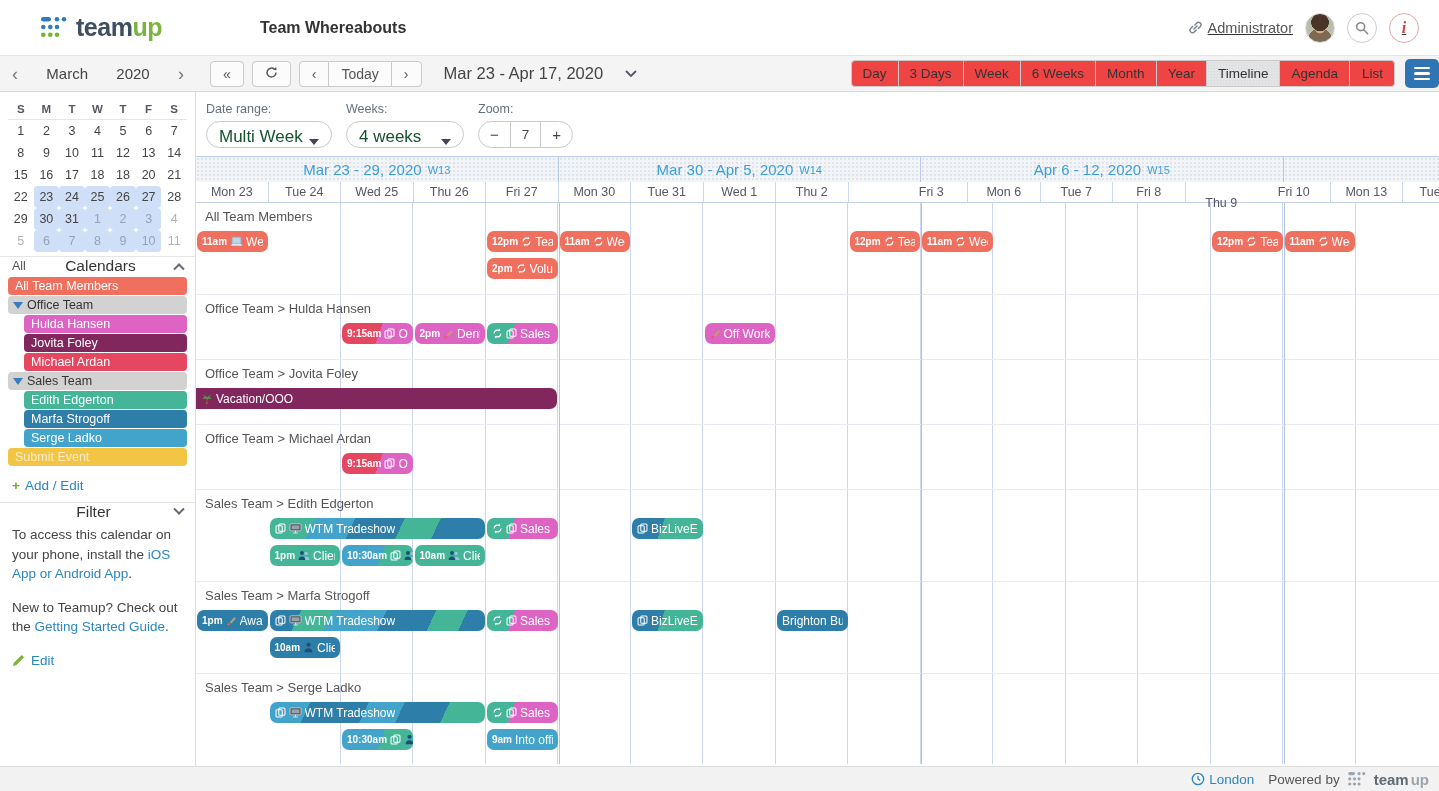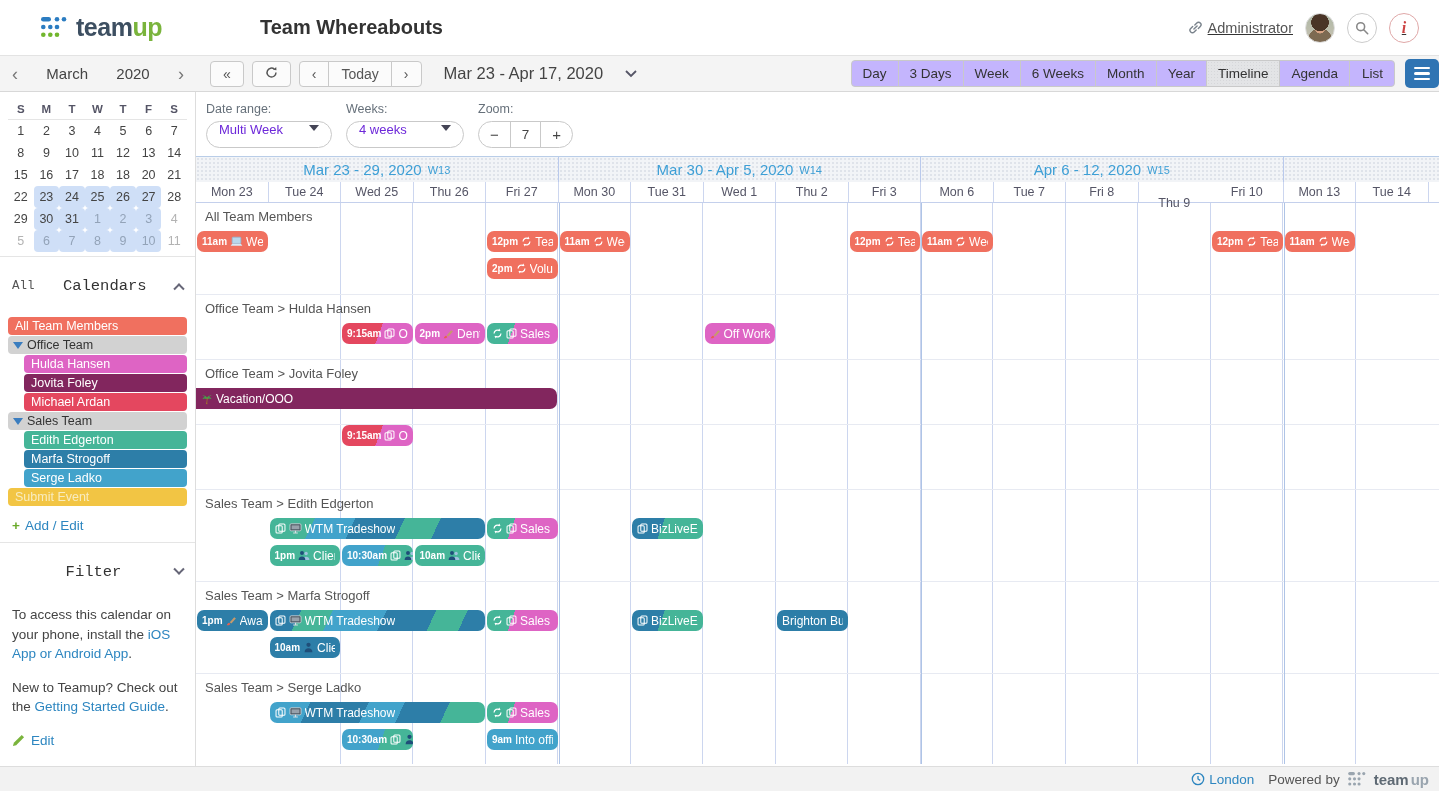--- a/index.html
+++ b/index.html
@@ -4,21 +4,21 @@
 <style>
   * { margin:0; padding:0; box-sizing:border-box; }
   html,body { width:1439px; height:791px; overflow:hidden; background:#fff;
     font-family:"Liberation Sans", sans-serif; color:#333; }
 
   
   .hdr { height:55px; display:flex; align-items:center; padding:0 20px 0 38px; background:#fff; }
   .logo { display:flex; align-items:center; gap:6px; }
   .logo-team { font-size:25px; font-weight:700; color:#3d4f61; letter-spacing:-0.5px; }
   .logo-up { font-size:25px; font-weight:700; color:#7ab43c; letter-spacing:-0.5px; margin-left:-6px; }
-  .hdr-title { font-size:20px; font-weight:600; color:#333; margin-left:98px;text-align:center; }
+  .hdr-title { font-size:16px; font-weight:600; color:#333; margin-left:98px;text-align:center; }
   .hdr-right { margin-left:auto; display:flex; align-items:center; gap:12px;text-decoration:underline; }
   .admin { display:flex; align-items:center; gap:5px; font-size:14.5px; color:#555; cursor:pointer; }
   .avatar { width:30px; height:30px; border-radius:50%;
     background:
       radial-gradient(circle at 50% 30%, #4a3527 0 36%, transparent 37%),
       radial-gradient(circle at 50% 52%, #d8a384 0 24%, transparent 25%),
       radial-gradient(circle at 50% 95%, #7d6a52 0 40%, transparent 41%),
       linear-gradient(#aeb8a6,#c8c2b2);
     border:1px solid #ddd; cursor:pointer; }
   .circ-btn { width:30px; height:30px; border-radius:50%; border:1px solid #ccc; background:#fff;
@@ -33,21 +33,21 @@
     padding:0 12px; font-size:15px; color:#444; }
   .mn-arrow { color:#777; font-size:18px; cursor:pointer; line-height:1; }
   .tb-btn { background:#fbfbfb; border:1px solid #c9c9c9; border-radius:4px; color:#555;
     font-size:14px; padding:4px 12px; cursor:pointer; }
   .tb-group { display:flex; }
   .tb-group .tb-btn { border-radius:0; margin-left:-1px; }
   .tb-group .tb-btn:first-child { border-radius:4px 0 0 4px; margin-left:0; }
   .tb-group .tb-btn:last-child { border-radius:0 4px 4px 0; }
   .range-title { font-size:16.5px; color:#444; margin-left:14px; display:flex; align-items:center; gap:22px; cursor:pointer; }
   .tabs { display:flex; margin-left:auto; }
-  .tab { background:#c4b5fd; border:1px solid #c9c9c9; margin-left:-1px; padding:5px 11px;
+  .tab { background:#ef4444; border:1px solid #c9c9c9; margin-left:-1px; padding:5px 11px;
     font-size:13.5px; color:#333; cursor:pointer; font-family:inherit; }
   .tab:first-child { border-radius:4px 0 0 4px; margin-left:0; }
   .tab:last-child { border-radius:0 4px 4px 0;padding-left:12px; }
   .tab.active { background:#e3e4e6;
     background-image:radial-gradient(#d6d7da 1px, transparent 1px); background-size:3px 3px; }
   .burger { width:34px; height:29px; background:#2f74b3; border:none; border-radius:5px; margin:0 0 0 10px;
     display:flex; flex-direction:column; justify-content:center; align-items:center; gap:3px; cursor:pointer; }
   .burger i { display:block; width:16px; height:2.5px; background:#fff; border-radius:2px; }
 
   
@@ -58,21 +58,21 @@
   
   .mc { padding:6px 8px 4px; }
   .mc-grid { display:grid; grid-template-columns:repeat(7,1fr); }
   .mc-cell { height:22px; display:flex; align-items:center; justify-content:center; font-size:12.5px; color:#444; cursor:pointer; }
   .mc-dow { color:#556; font-size:11.5px; font-weight:700; border-bottom:1px solid #e5e5e5; cursor:default; }
   .mc-d.dim { color:#b3b3b3; }
   .mc-d.hl { background:#cfdff7; border-radius:4px; }
   .mc-d.hl.dim { color:#93a3b8; }
 
   
-  .sec-hd { display:flex; align-items:center; padding:20px 12px; border-top:1px solid #e5e5e5; cursor:pointer;font-family:Liberation Mono, monospace; }
+  .sec-hd { display:flex; align-items:center; padding:0 12px; border-top:1px solid #e5e5e5; cursor:pointer; }
   .sec-hd .all { font-size:12.5px; color:#555; }
   .sec-title { flex:1; text-align:center; font-size:15.5px; color:#333; }
   .chev { width:8px; height:8px; border-right:2px solid #667; border-bottom:2px solid #667; }
   .chev.up { transform:rotate(-135deg) translate(-2px,-2px); }
   .chev.down { transform:rotate(45deg) translate(-2px,-2px); }
   .cal-list { padding:2px 0; }
   .cal-pill { margin:0 8px 1px; height:18px; border-radius:4px; color:#fff; font-size:12.5px;
     display:flex; align-items:center; padding:0 7px; cursor:pointer; white-space:nowrap; overflow:hidden; }
   .cal-pill.sub { margin-left:24px; }
   .cal-pill.muted { color:#f8ecc0; }
@@ -84,21 +84,21 @@
   .add-edit .plus { color:#6aaa2a; font-weight:700; margin-right:2px; }
   .about-body { padding:4px 12px 10px; font-size:13.5px; color:#444; line-height:1.45; }
   .about-body p { margin-bottom:14px; }
   .lnk { color:#2d86c0; cursor:pointer; }
   .edit-line { font-size:13.5px; color:#2d86c0; cursor:pointer; display:flex; align-items:center; gap:6px; }
 
   
   .controls { height:64px; display:flex; gap:14px; padding:10px 0 0 10px; background:#fff; }
   .ctl label { display:block; font-size:12.5px; color:#66707a; margin-bottom:5px; }
   .dd { width:126px; height:27px; border:1px solid #c9c9c9; border-radius:15px; background:#fff;
-    display:flex; align-items:flex-start; padding:0 12px; font-size:13px; color:#6d28d9; cursor:pointer; }
+    display:flex; align-items:flex-end; padding:0 12px; font-size:17px; color:#14532d; cursor:pointer; }
   .dd .caret { margin-left:auto; width:0; height:0; border:5px solid transparent; border-top:6px solid #445;
     transform:translateY(3px); }
   .zoomgrp { display:flex; height:27px; }
   .zoomgrp span { border:1px solid #c9c9c9; background:#fff; font-size:15px; color:#444;
     display:flex; align-items:center; justify-content:center; padding:0 11px; margin-left:-1px; cursor:pointer; }
   .zoomgrp span:first-child { border-radius:14px 0 0 14px; margin-left:0; }
   .zoomgrp span:last-child { border-radius:0 14px 14px 0; }
   .zoomgrp .zval { font-size:13.5px; cursor:default; }
 
   
@@ -374,21 +374,21 @@
     <div class="tl-days" id="tl-days">
         <div class="day-cell" style="width: 72.5px;">Mon 23</div>
         <div class="day-cell" style="width: 72.5px;">Tue 24</div>
         <div class="day-cell" style="width: 72.5px;">Wed 25</div>
         <div class="day-cell" style="width: 72.5px;">Thu 26</div>
         <div class="day-cell" style="width: 72.5px;">Fri 27</div>
         <div class="day-cell" style="width: 72.5px;">Mon 30</div>
         <div class="day-cell" style="width: 72.5px;">Tue 31</div>
         <div class="day-cell" style="width: 72.5px; text-align: center;">Wed 1</div>
         <div class="day-cell" style="width: 72.5px;">Thu 2</div>
-        <div class="day-cell" style="width: 72.5px;">Fri 3</div>
+        <div class="day-cell" style="width: 72.5px; margin-left: 47px;">Fri 3</div>
         <div class="day-cell" style="width: 72.5px;">Mon 6</div>
         <div class="day-cell" style="width: 72.5px;">Tue 7</div>
         <div class="day-cell" style="width: 72.5px;">Fri 8</div>
         <div class="day-cell" style="width: 72.5px; margin-top: 21px;">Thu 9</div>
         <div class="day-cell" style="width: 72.5px;">Fri 10</div>
         <div class="day-cell" style="width: 72.5px;">Mon 13</div>
         <div class="day-cell" style="width: 72.5px;">Tue 14</div>
         <div class="day-cell" style="width: 72.5px;"></div>
       </div>
     <div class="tl-rows" id="tl-rows">
@@ -545,20 +545,21 @@
                   <path d="M8 6C6 3.2 3.2 2.6 1.6 4c2-.4 3.9.6 4.9 2.1C4.6 5.2 2.6 6.2 2.1 8.1c1.5-1.4 3.9-1 5.4.1" fill="#3fae49"></path>
                   <path d="M8 6c2-2.8 4.8-3.4 6.4-2-2-.4-3.9.6-4.9 2.1 1.9-.9 3.9.1 4.4 2-1.5-1.4-3.9-1-5.4.1z" fill="#3fae49"></path>
                   <path d="M7.4 6.3c.6 2.6.1 5.7-.9 8.2l2.1.5c-.5-3-.1-6.1.6-8.4z" fill="#a0712c"></path>
                 </svg>
               </span>
               <span class="evt">Vacation/OOO</span>
             </div>
           </div>
         </div>
         <div class="tl-row" style="height: 65px;">
+          <div class="row-label">Office Team &gt; Michael Ardan</div>
           <div class="ev-line">
             <div class="ev f-red-pink" style="left: 146px; width: 70.5px;">
               <b>9:15am</b>
               <span class="evic">
                 <svg width="11" height="11" viewBox="0 0 16 16">
                   <rect x="5.5" y="1.5" width="9" height="10.5" rx="1.5" fill="none" stroke="#fff" stroke-width="1.5"></rect>
                   <rect x="1.5" y="4" width="9" height="10.5" rx="1.5" fill="none" stroke="#fff" stroke-width="1.5"></rect>
                 </svg>
               </span>
               <span class="evt">Off</span>

